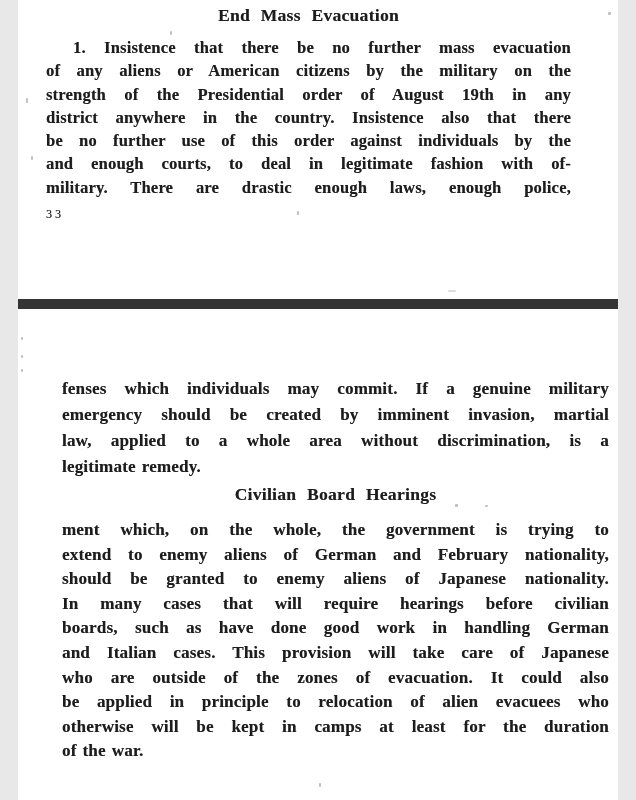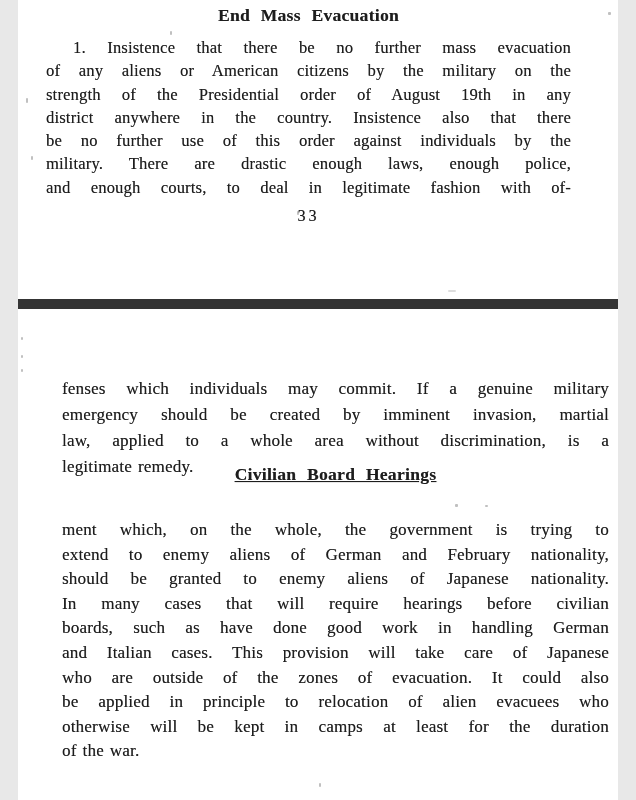--- a/index.html
+++ b/index.html
@@ -10,31 +10,32 @@
     margin: 0 auto;
     background: var(--background, #ffffff);
     overflow: hidden;
     font-family: "Liberation Serif", "DejaVu Serif", serif;
     color: var(--ink, #1d1d1d);
   }
   .txt {
     letter-spacing: 0.2px;
     word-spacing: 1.5px;
     text-shadow: 0.2px 0.2px 0.5px rgba(25,25,25,0.55);
+    font-weight: bold;
   }
   .heading {
     position: absolute;
     text-align: center;
     font-weight: bold;
     font-size: 17.5px;
     word-spacing: 6px;
     letter-spacing: 0.3px;
   }
   #heading-top { left: 28px; top: 5px; width: 525px; }
-  #heading-bottom { left: 44px; top: 464px; width: 547px; text-decoration: underline; }
+  #heading-bottom { left: 44px; top: 484px; width: 547px; }
 
   .para { position: absolute; }
   #para1 { left: 28px; top: 36px; width: 525px; font-size: 16.5px; }
   #para1 .line { line-height: 23.3px; }
   #cont  { left: 44px; top: 376px; width: 547px; font-size: 17px; }
   #cont .line { line-height: 26px; }
   #para2 { left: 44px; top: 518px; width: 547px; font-size: 17px; }
   #para2 .line { line-height: 24.6px; }
 
   .line {
@@ -44,22 +45,21 @@
   }
   .line.last {
     text-align: right;
     text-align-last: left;
   }
   .line.indent { text-indent: 27px; }
 
   #page-number {
     position: absolute;
     left: 28px; top: 207px; width: 525px;
-    text-align: center;
-    font-size: 16px;
+    font-size: 12px;
     letter-spacing: 3px;
     text-shadow: 0.2px 0.2px 0.5px rgba(25,25,25,0.55);
   }
 
   #separator {
     position: absolute;
     left: 0; top: 299px;
     width: 636px; height: 10px;
     background: var(--divider, #343434);
   }
@@ -78,22 +78,22 @@
 <div class="canvas">
 
   <div id="heading-top" class="heading txt">End Mass Evacuation</div>
 
   <div id="para1" class="para txt">
     <div class="line indent">1.  Insistence that there be no further mass evacuation</div>
     <div class="line">of any aliens or American citizens by the military on the</div>
     <div class="line">strength of the Presidential order of August 19th in any</div>
     <div class="line">district anywhere in the country.  Insistence also that there</div>
     <div class="line">be no further use of this order against individuals by the</div>
+    <div class="line">and enough courts, to deal in legitimate fashion with of-</div>
     <div class="line">military.  There are drastic enough laws, enough police,</div>
-    <div class="line">and enough courts, to deal in legitimate fashion with of-</div>
   </div>
 
   <div id="page-number">33</div>
 
   <div id="separator"></div>
 
   <div id="cont" class="para txt">
     <div class="line">fenses which individuals may commit.  If a genuine military</div>
     <div class="line">emergency should be created by imminent invasion, martial</div>
     <div class="line">law, applied to a whole area without discrimination, is a</div>

